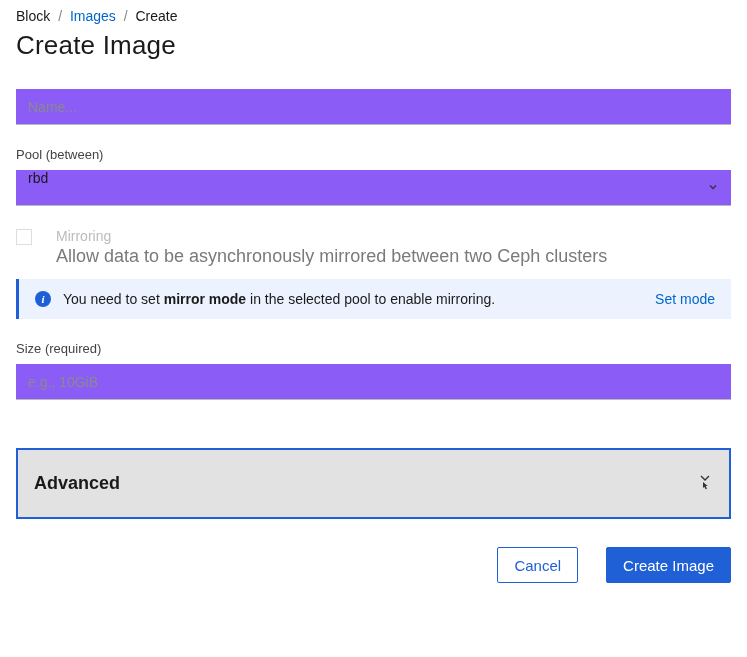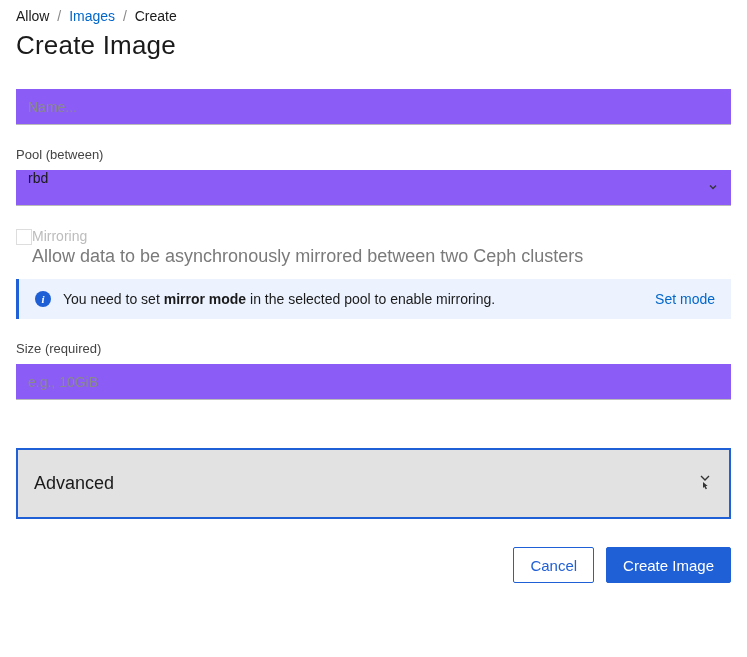--- a/index.html
+++ b/index.html
@@ -33,21 +33,21 @@
   .select {
     appearance: none; -webkit-appearance:none;
     padding-right: 36px;
     cursor: pointer;
   }
   .chevron {
     position: absolute; right: 12px; top: 50%; transform: translateY(-50%);
     pointer-events: none;
     color: #333;
   }
-  .checkbox-row { display:flex; align-items:flex-start; gap:0; }
+  .checkbox-row { display:flex; align-items:flex-start; gap:24px; }
   .checkbox-box {
     width:16px; height:16px; border:1px solid #bbb; background:#fff; flex:0 0 auto; margin-top:1px;
   }
   .checkbox-disabled .checkbox-box { border-color:#ddd; }
   .checkbox-labels { display:flex; flex-direction:column; }
   .checkbox-title { font-size:14px; color:#bcbcbc; }
   .checkbox-desc { font-size:18px; color:#7a7a7a; margin-top:2px; }
   .info-banner {
     display:flex; align-items:center; gap:12px;
     background:#ecf3ff;
@@ -63,36 +63,37 @@
   .info-text { flex:1; font-size:14px; color:#1a1a1a; }
   .info-text b { font-weight:600; }
   .info-action { color:#0066cc; font-size:14px; cursor:pointer; }
   .advanced-panel {
     margin-top:48px;
     border:2px solid #2060d6;
     background:#e2e2e2;
     padding:22px 16px;
     display:flex; align-items:center; justify-content:space-between;
     cursor:pointer;
+    font-weight:bold;
   }
   .advanced-title { font-size:18px; color:#1a1a1a; }
   .cursor-icon { color:#333; }
-  .button-row { display:flex; justify-content:flex-end; gap:12px; margin-top:28px; }
+  .button-row { display:flex; justify-content:flex-end; gap:28px; margin-top:28px; }
   .btn {
     height:36px; padding:0 16px; font-size:15px; border-radius:2px; cursor:pointer;
     display:inline-flex; align-items:center; justify-content:center;
   }
   .btn-secondary { background:#fff; color:#2060d6; border:1px solid #2060d6; }
   .btn-primary { background:#2060d6; color:#fff; border:1px solid #2060d6; }
 </style>
 </head>
 <body>
 
 <nav class="breadcrumb">
-  <span>Allow</span>
+  <span>Block</span>
   <span class="sep">/</span>
   <span class="link">Images</span>
   <span class="sep">/</span>
   <span>Create</span>
 </nav>
 
 <h1 class="page-title">Create Image</h1>
 
 <div class="field">
   <input class="text-input" type="text" placeholder="Name..." style="">

